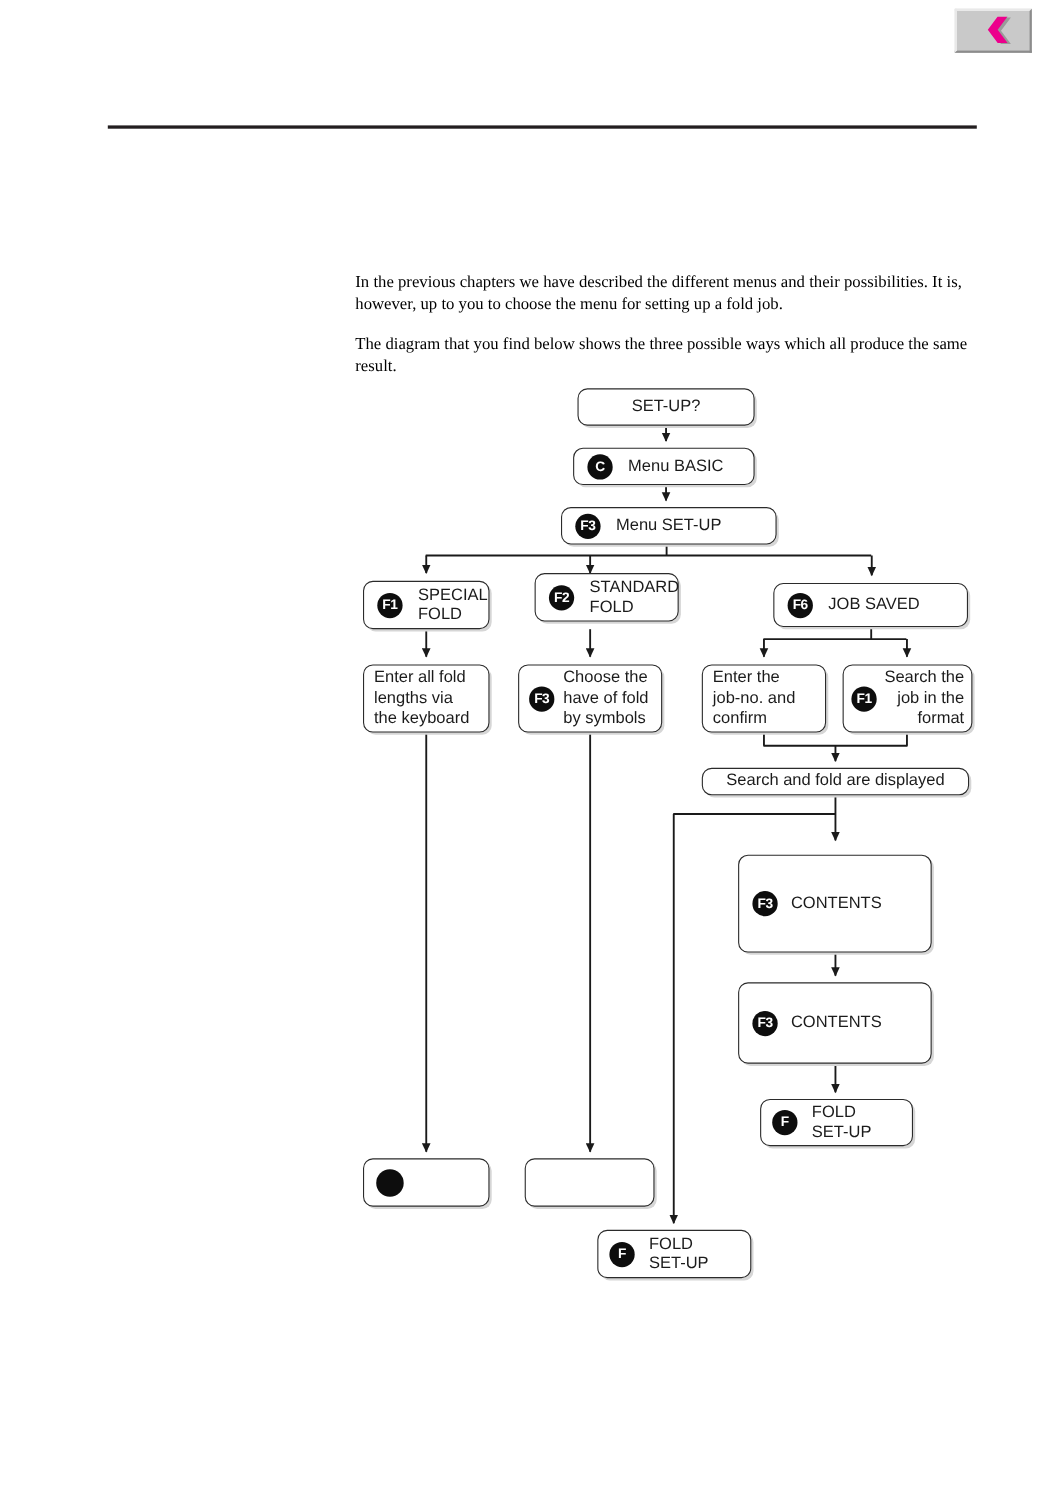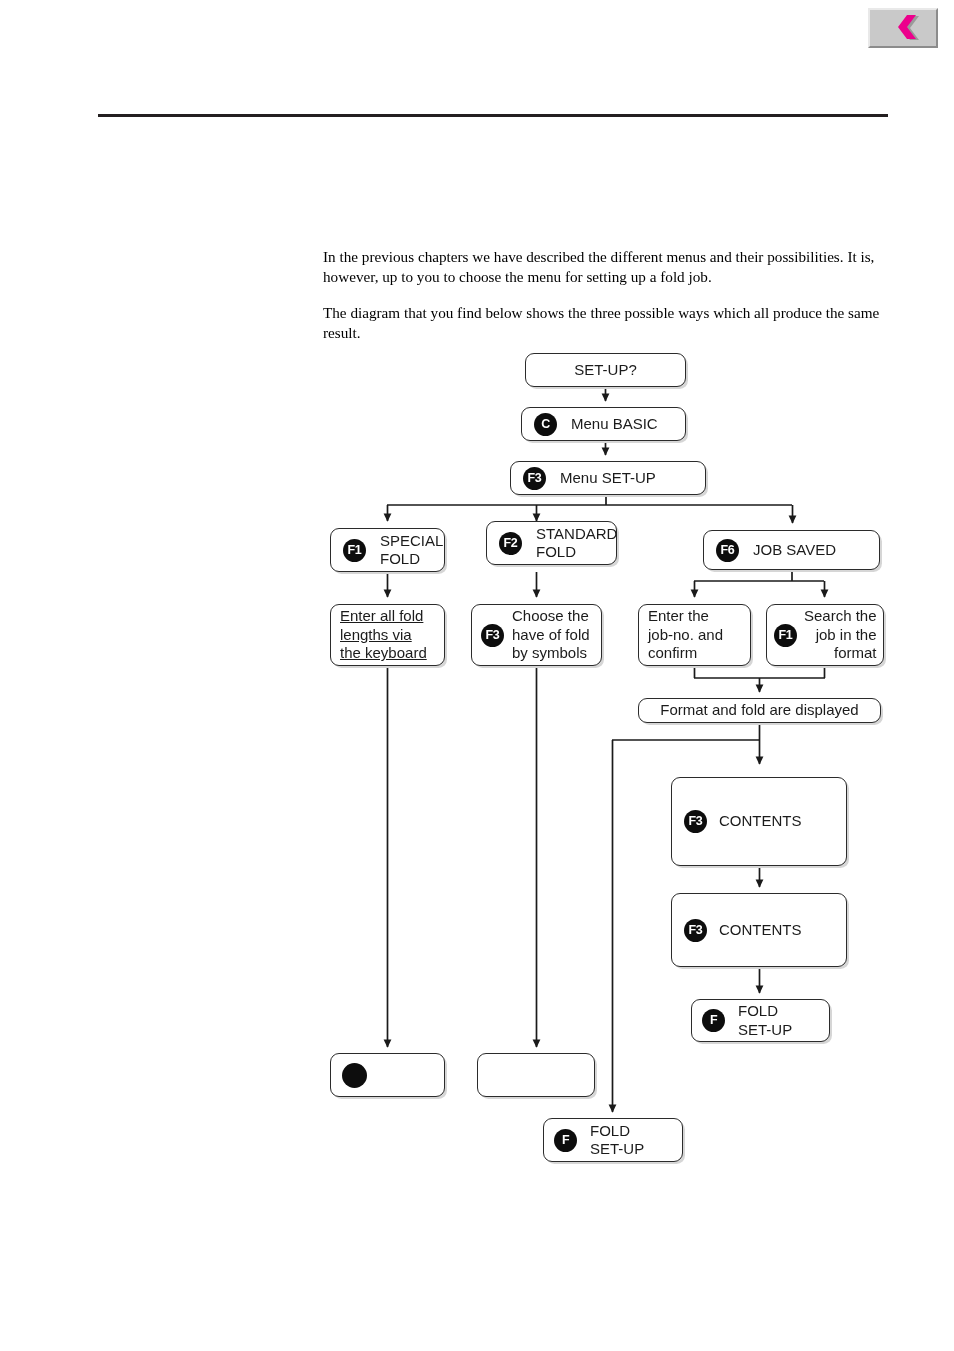--- a/index.html
+++ b/index.html
@@ -103,21 +103,21 @@
   #node-setup-q{left:525px; top:353px; width:161px; height:34px;}
   #node-setup-q .node-text{width:100%;text-align:center;}
 
   #node-menu-basic{left:521px; top:407px; width:165px; height:34px;}
   #node-menu-setup{left:510px; top:461px; width:196px; height:34px;}
 
   #node-special-fold{left:330px; top:528px; width:115px; height:44px;}
   #node-standard-fold{left:471px; top:521px; width:131px; height:44px;margin-left:15px;}
   #node-job-saved{left:703px; top:530px; width:177px; height:40px;}
 
-  #node-enter-lengths{left:330px; top:604px; width:115px; height:62px; padding:0 0 0 0;text-decoration:underline;}
+  #node-enter-lengths{left:330px; top:604px; width:115px; height:62px; padding:0 0 0 0;}
   #node-enter-lengths .node-text{margin-left:9px;}
 
   #node-choose-type{left:471px; top:604px; width:131px; height:62px;}
   #node-choose-type .keybadge{margin-left:9px;}
   #node-choose-type .node-text{margin-left:8px;}
 
   #node-enter-jobno{left:638px; top:604px; width:113px; height:62px;}
   #node-enter-jobno .node-text{margin-left:9px;}
 
   #node-search-job{left:766px; top:604px; width:118px; height:62px;}
@@ -277,21 +277,21 @@
     <div class="node-body">
       <span class="keybadge">F1</span>
       <span class="node-text">Search the
 job in the
 format</span>
     </div>
   </div>
 
   <div class="node n-center" id="node-format-displayed">
     <div class="node-body">
-      <span class="node-text">Format and fold are displayed</span>
+      <span class="node-text">Search and fold are displayed</span>
     </div>
   </div>
 
   <div class="node stacked" id="node-contents-1">
     <div class="title-row">
       <span class="keybadge">F3</span>
       <span class="node-text">CONTENTS</span>
     </div>
   </div>
 

